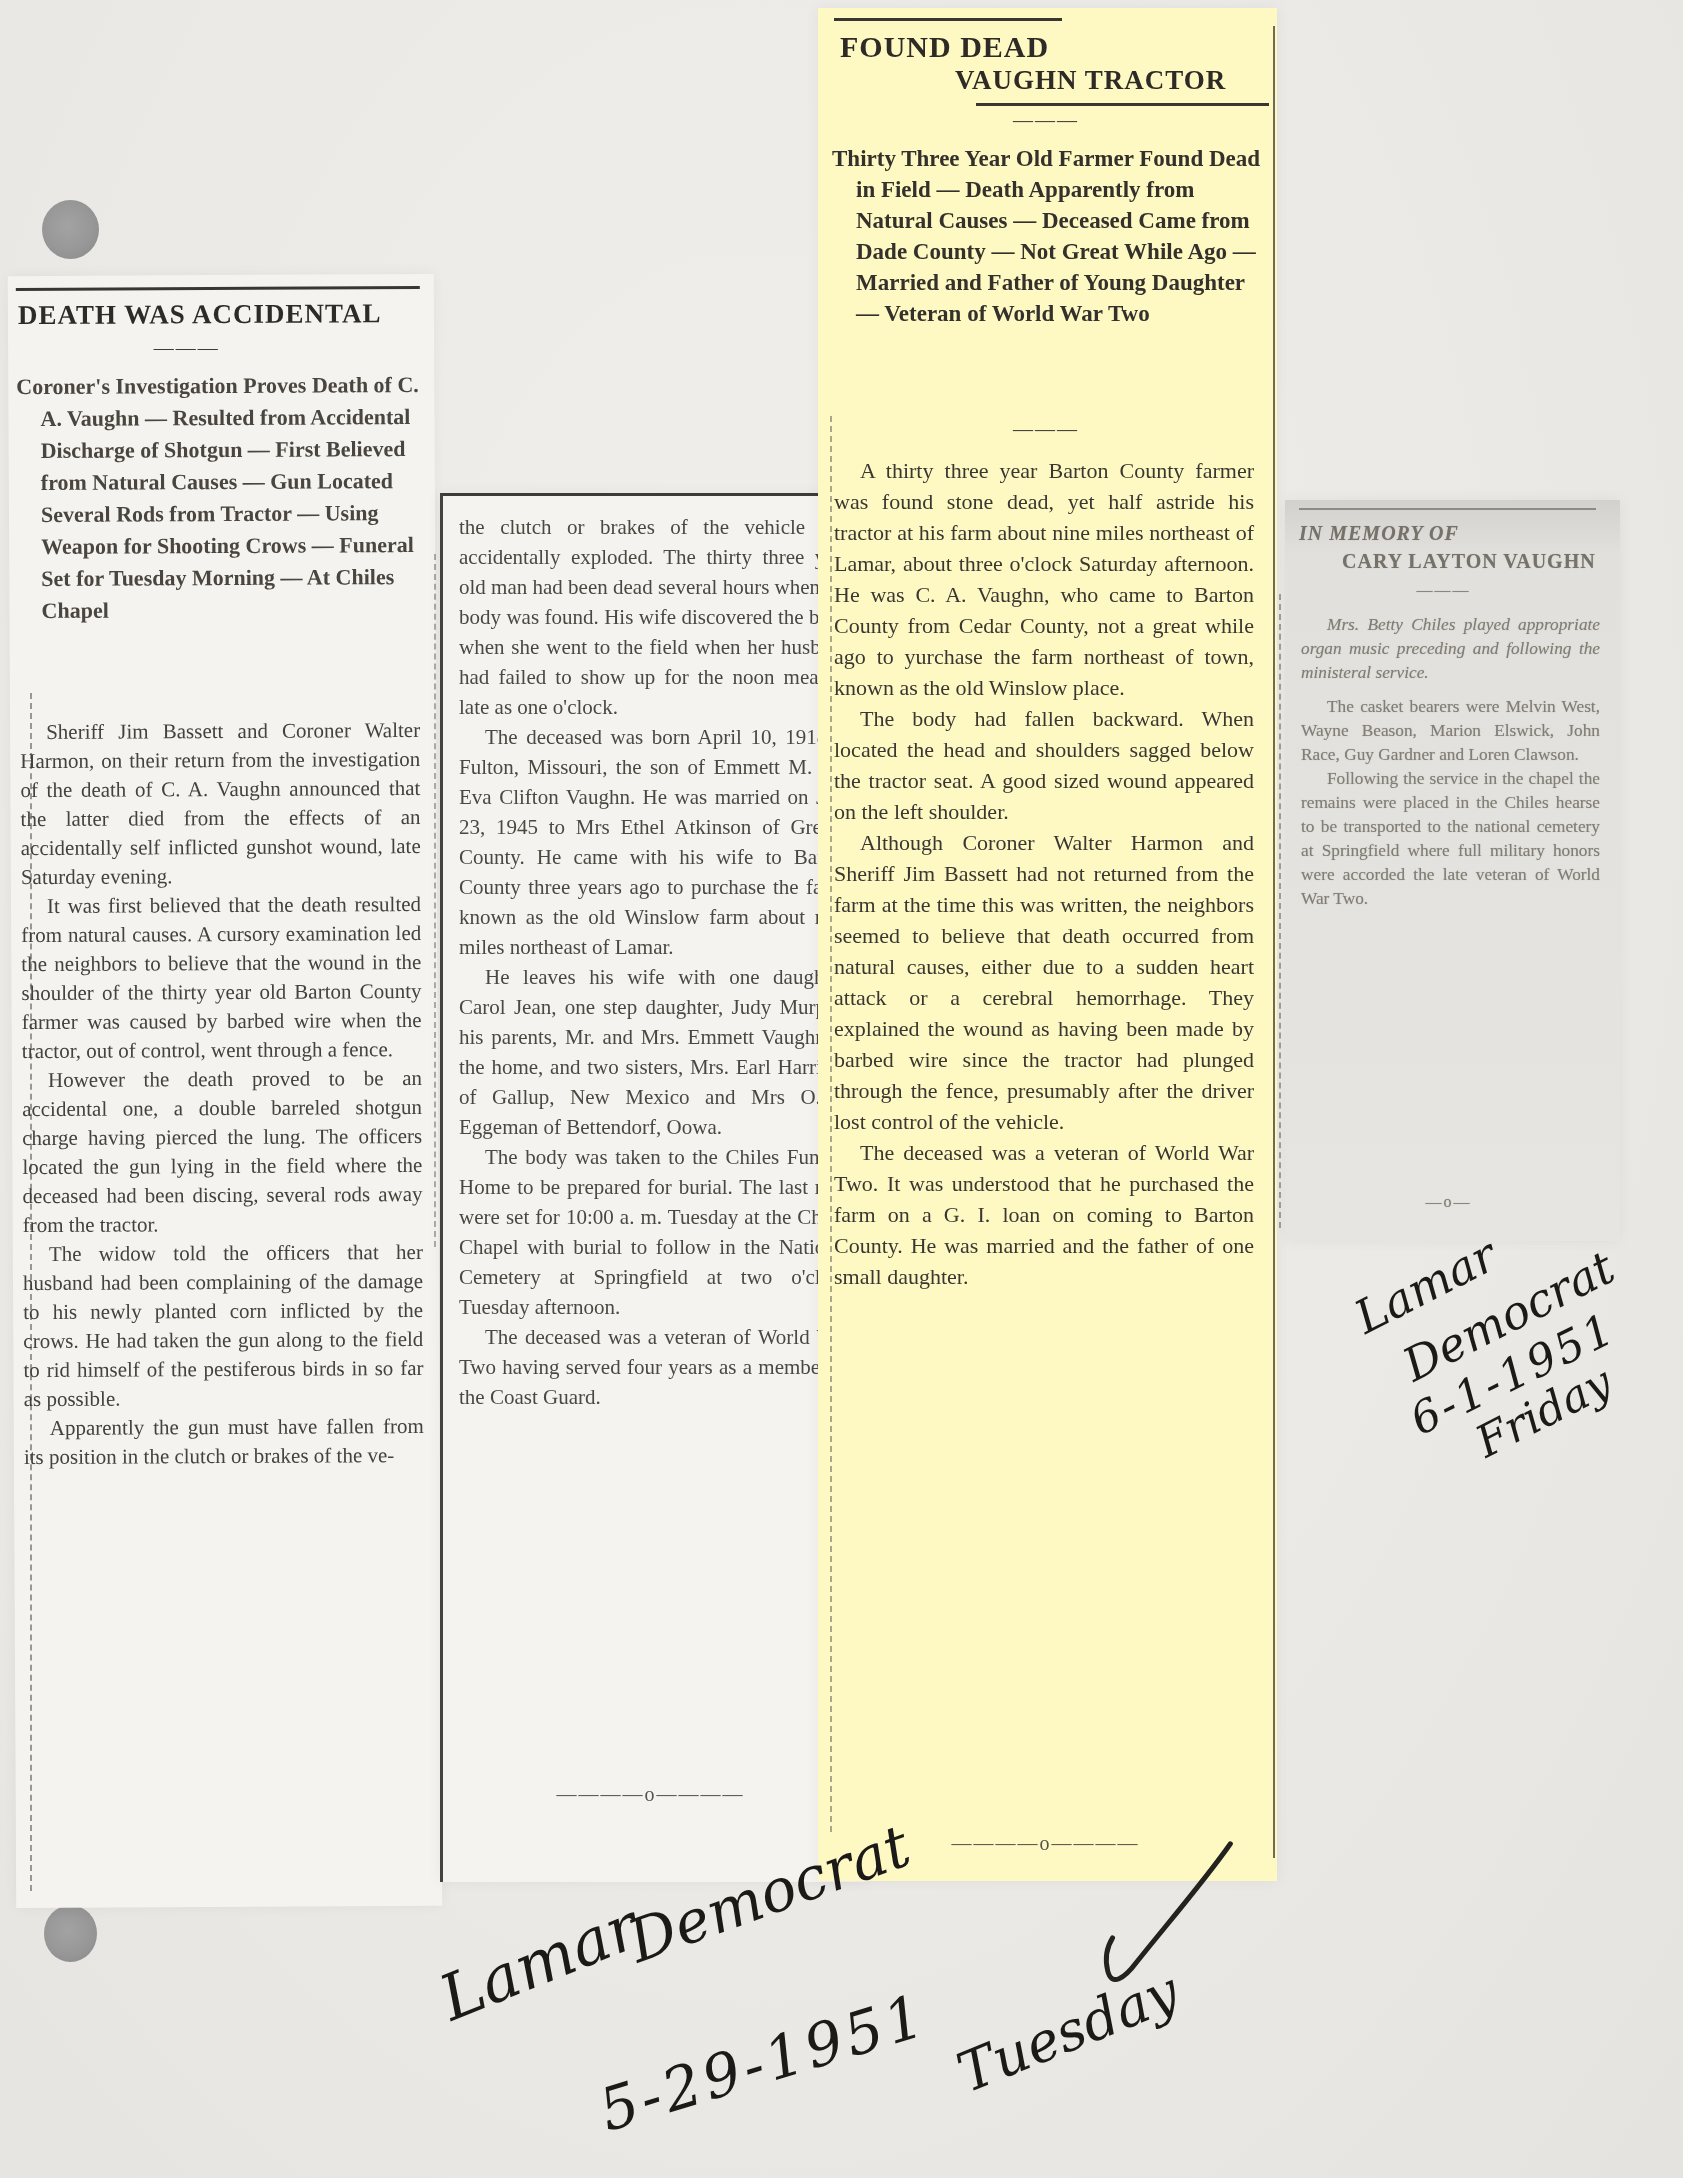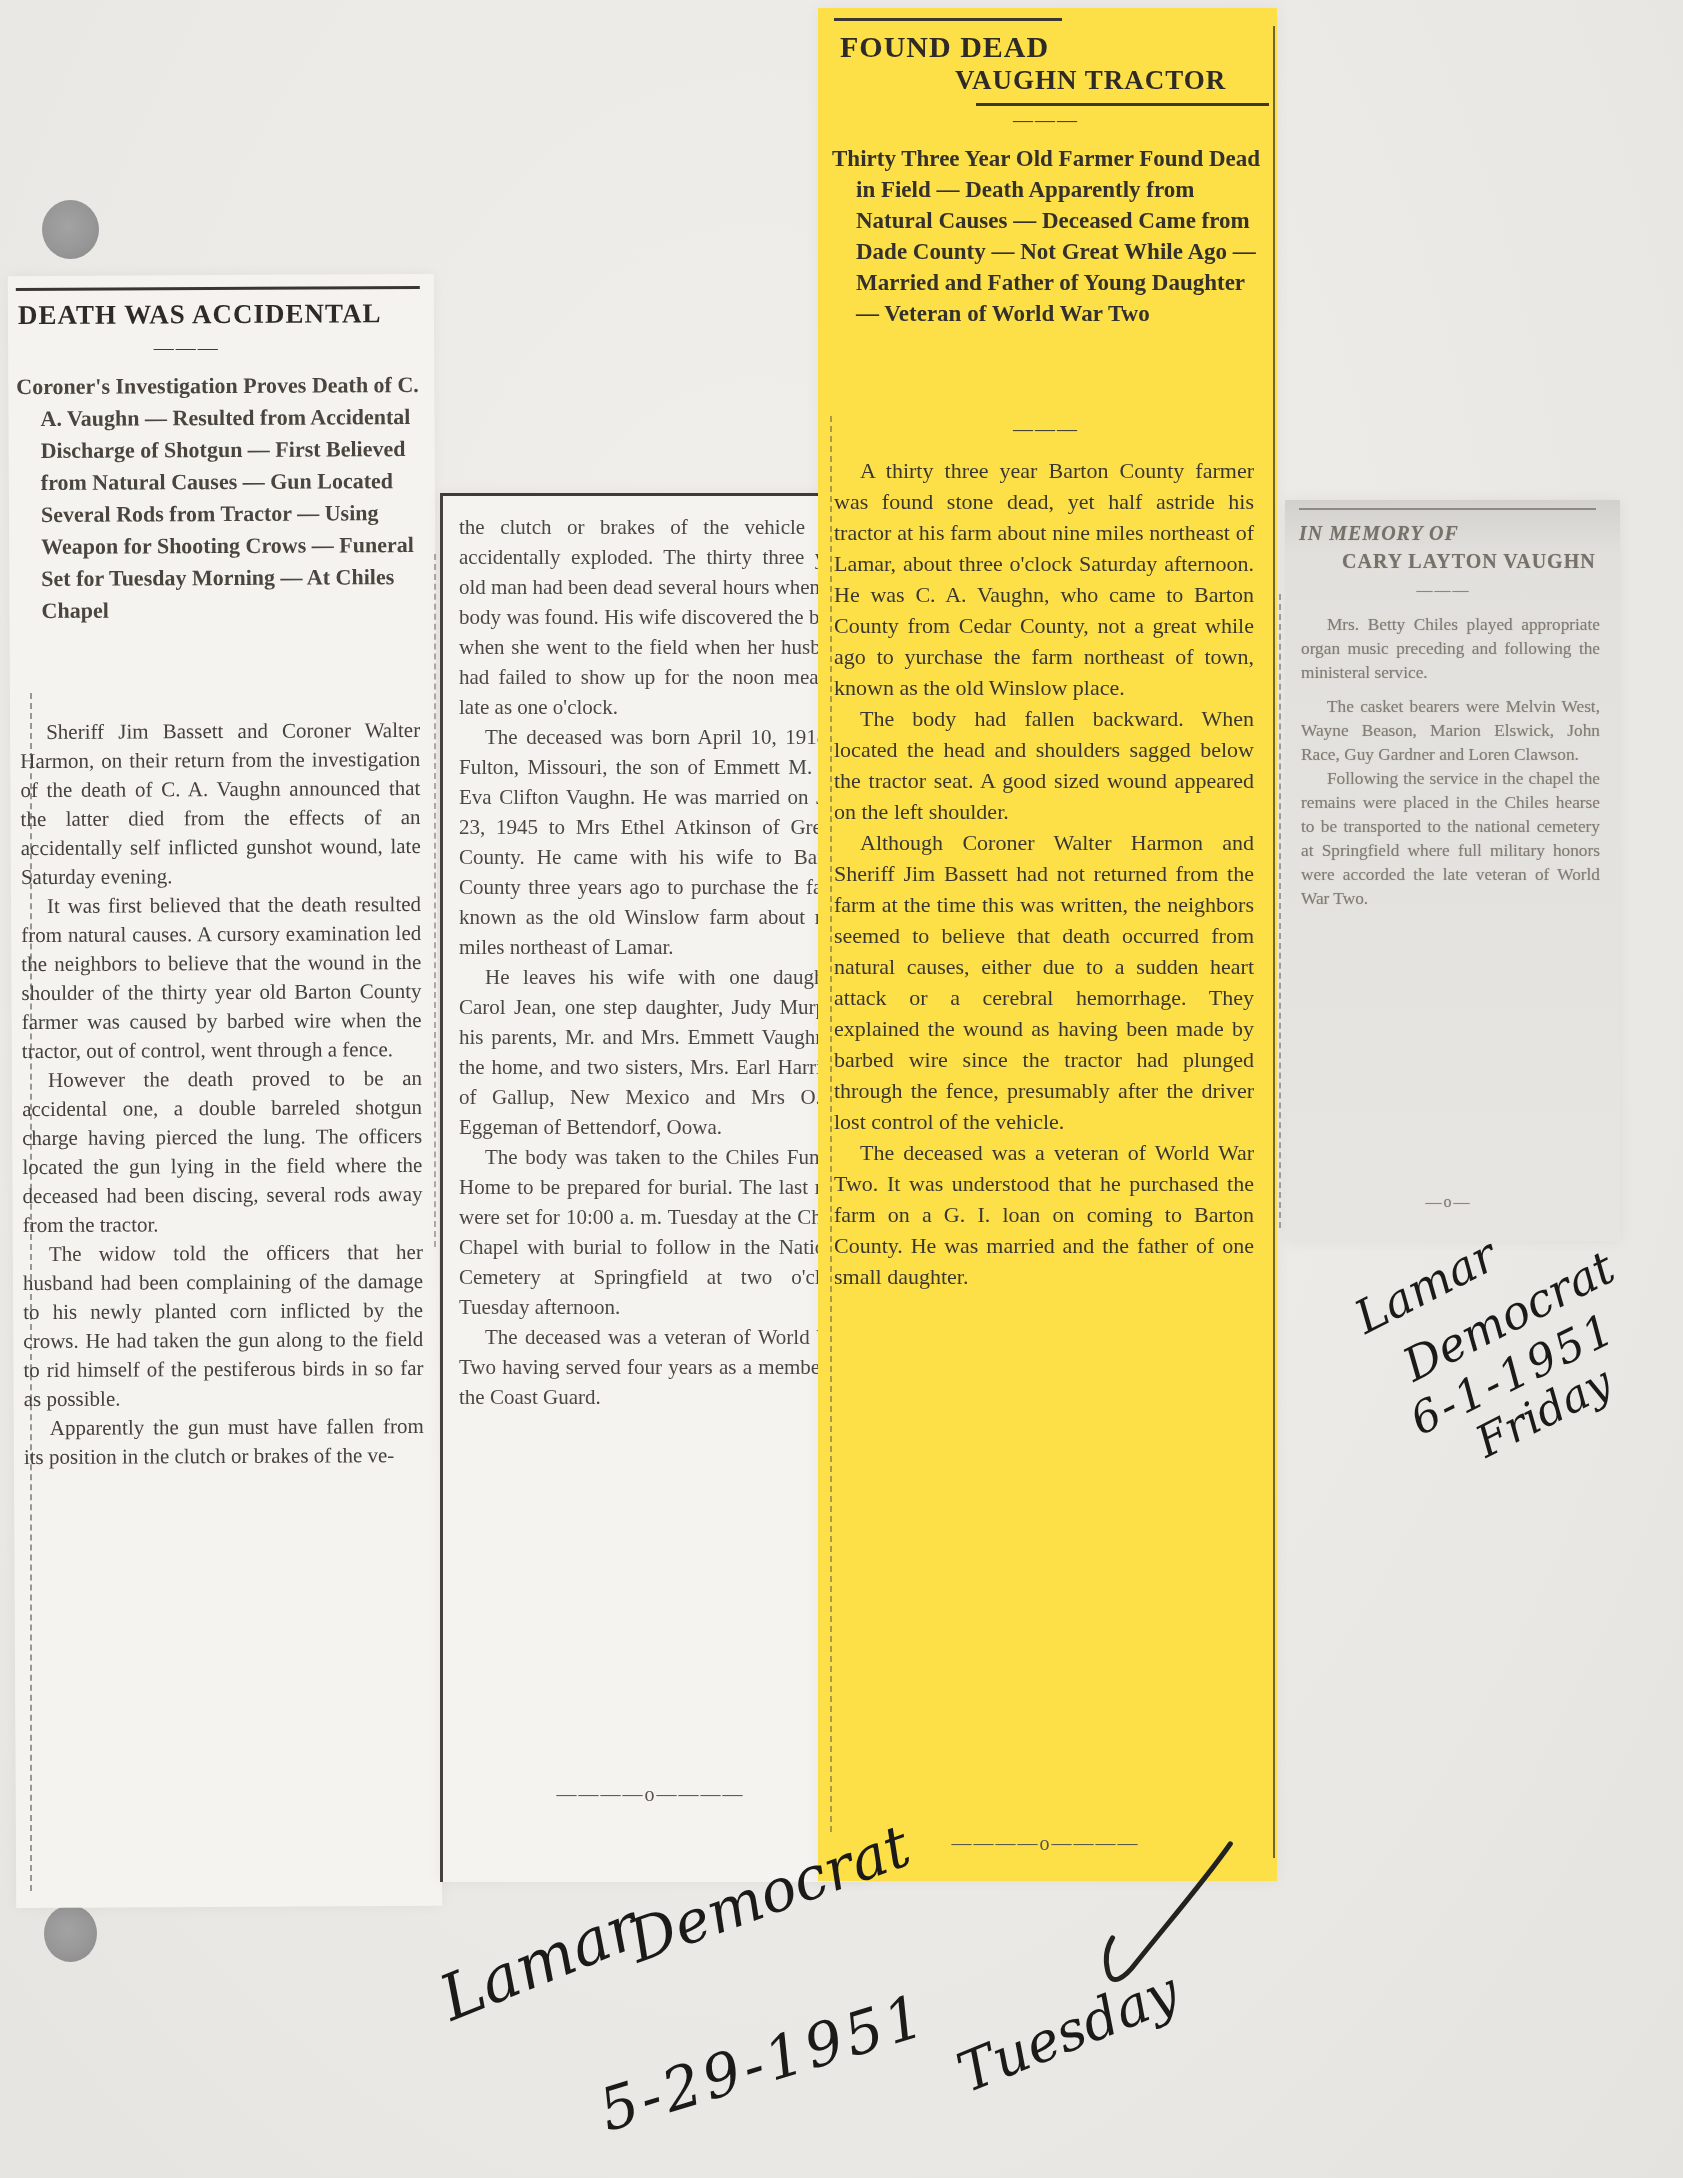--- a/index.html
+++ b/index.html
@@ -51,21 +51,21 @@
   <div class="news-body indent" style="position:absolute;left:16px;top:16px;width:392px;font-size:21px;line-height:30px;color:#4b4841;">
     <p class="noindent">the clutch or brakes of the vehicle and accidentally exploded. The thirty three year old man had been dead several hours when the body was found. His wife discovered the body when she went to the field when her husband had failed to show up for the noon meal as late as one o'clock.</p>
     <p>The deceased was born April 10, 1918 at Fulton, Missouri, the son of Emmett M. and Eva Clifton Vaughn. He was married on July 23, 1945 to Mrs Ethel Atkinson of Greene County. He came with his wife to Barton County three years ago to purchase the farm, known as the old Winslow farm about nine miles northeast of Lamar.</p>
     <p>He leaves his wife with one daughter, Carol Jean, one step daughter, Judy Murphy, his parents, Mr. and Mrs. Emmett Vaughn of the home, and two sisters, Mrs. Earl Harrison of Gallup, New Mexico and Mrs O. P. Eggeman of Bettendorf, Oowa.</p>
     <p>The body was taken to the Chiles Funeral Home to be prepared for burial. The last rites were set for 10:00 a. m. Tuesday at the Chiles Chapel with burial to follow in the National Cemetery at Springfield at two o'clock Tuesday afternoon.</p>
     <p>The deceased was a veteran of World War Two having served four years as a member of the Coast Guard.</p>
   </div>
   <div class="divider" style="position:absolute;left:59px;top:1287px;width:297px;font-size:20px;color:#56534d;">————o————</div>
 </div>
 
-<div class="clip" style="left:818px;top:8px;width:459px;height:1873px;background:#fde047;">
+<div class="clip" style="left:818px;top:8px;width:459px;height:1873px;background:#fef9c3;">
   <div class="rule" style="left:16px;top:10px;width:228px;"></div>
   <div class="vdash" style="left:455px;top:18px;height:1832px;border-left:2px solid rgba(62,57,50,0.75);"></div>
   <div class="headline" style="position:absolute;left:22px;top:22px;font-size:30px;">FOUND DEAD</div>
   <div class="headline" style="position:absolute;left:137px;top:57px;font-size:27px;">VAUGHN TRACTOR</div>
   <div class="rule" style="left:158px;top:95px;width:293px;border-top-width:3px;"></div>
   <div class="divider" style="position:absolute;left:139px;top:101px;width:178px;font-size:20px;">———</div>
   <div class="hang" style="position:absolute;left:14px;top:135px;width:416px;font-weight:bold;font-size:23px;line-height:31px;color:#34312c;text-align:left;">Thirty Three Year Old Farmer Found Dead in Field — Death Apparently from Natural Causes — Deceased Came from Dade County — Not Great While Ago — Married and Father of Young Daughter — Veteran of World War Two</div>
   <div class="divider" style="position:absolute;left:139px;top:410px;width:178px;font-size:20px;">———</div>
   <div class="news-body indent" style="position:absolute;left:16px;top:447px;width:420px;font-size:22px;line-height:31px;color:#3a3732;">
     <p>A thirty three year Barton County farmer was found stone dead, yet half astride his tractor at his farm about nine miles northeast of Lamar, about three o'clock Saturday afternoon. He was C. A. Vaughn, who came to Barton County from Cedar County, not a great while ago to yurchase the farm northeast of town, known as the old Winslow place.</p>
@@ -76,21 +76,21 @@
   <div class="divider" style="position:absolute;left:79px;top:1824px;width:297px;font-size:20px;color:#56534d;">————o————</div>
 </div>
 <div class="vdash" style="left:830px;top:416px;height:1416px;border-left:2px dashed rgba(72,68,61,0.45);"></div>
 
 <div class="clip" style="left:1285px;top:500px;width:335px;height:741px;background:linear-gradient(180deg,#d3d1cd 0px,#e2e0dc 54px,#e7e5e1 100%);">
   <div class="rule" style="left:14px;top:8px;width:297px;border-top:2px solid rgba(70,66,60,0.5);"></div>
   <div class="headline memorial-text" style="position:absolute;left:14px;top:22px;font-size:20px;color:#76726a;font-style:italic;">IN MEMORY OF</div>
   <div class="headline memorial-text" style="position:absolute;left:57px;top:50px;font-size:20px;color:#76726a;">CARY LAYTON VAUGHN</div>
   <div class="divider memorial-text" style="position:absolute;left:99px;top:81px;width:119px;font-size:16px;">———</div>
   <div class="news-body indent memorial-text" style="position:absolute;left:16px;top:113px;width:299px;font-size:17.3px;line-height:24px;">
-    <p style="margin-bottom:10px;">Mrs. Betty Chiles played appropriate organ music preceding and following the ministeral service.</p>
+    <p style="margin-bottom:10px;font-style:italic;">Mrs. Betty Chiles played appropriate organ music preceding and following the ministeral service.</p>
     <p>The casket bearers were Melvin West, Wayne Beason, Marion Elswick, John Race, Guy Gardner and Loren Clawson.</p>
     <p>Following the service in the chapel the remains were placed in the Chiles hearse to be transported to the national cemetery at Springfield where full military honors were accorded the late veteran of World War Two.</p>
   </div>
   <div class="divider memorial-text" style="position:absolute;left:89px;top:693px;width:149px;font-size:16px;">—o—</div>
 </div>
 <div class="vdash" style="left:1279px;top:594px;height:634px;border-left:2px dashed rgba(70,66,60,0.45);"></div>
 
 <svg style="position:absolute;left:1069px;top:1822px;" width="198" height="198" viewBox="0 0 200 200">
   <path d="M163,22 C138,58 95,108 68,142 C56,158 43,167 39,150 C36,137 39,125 44,117" fill="none" stroke="#23221f" stroke-width="5" stroke-linecap="round"></path>
 </svg>

